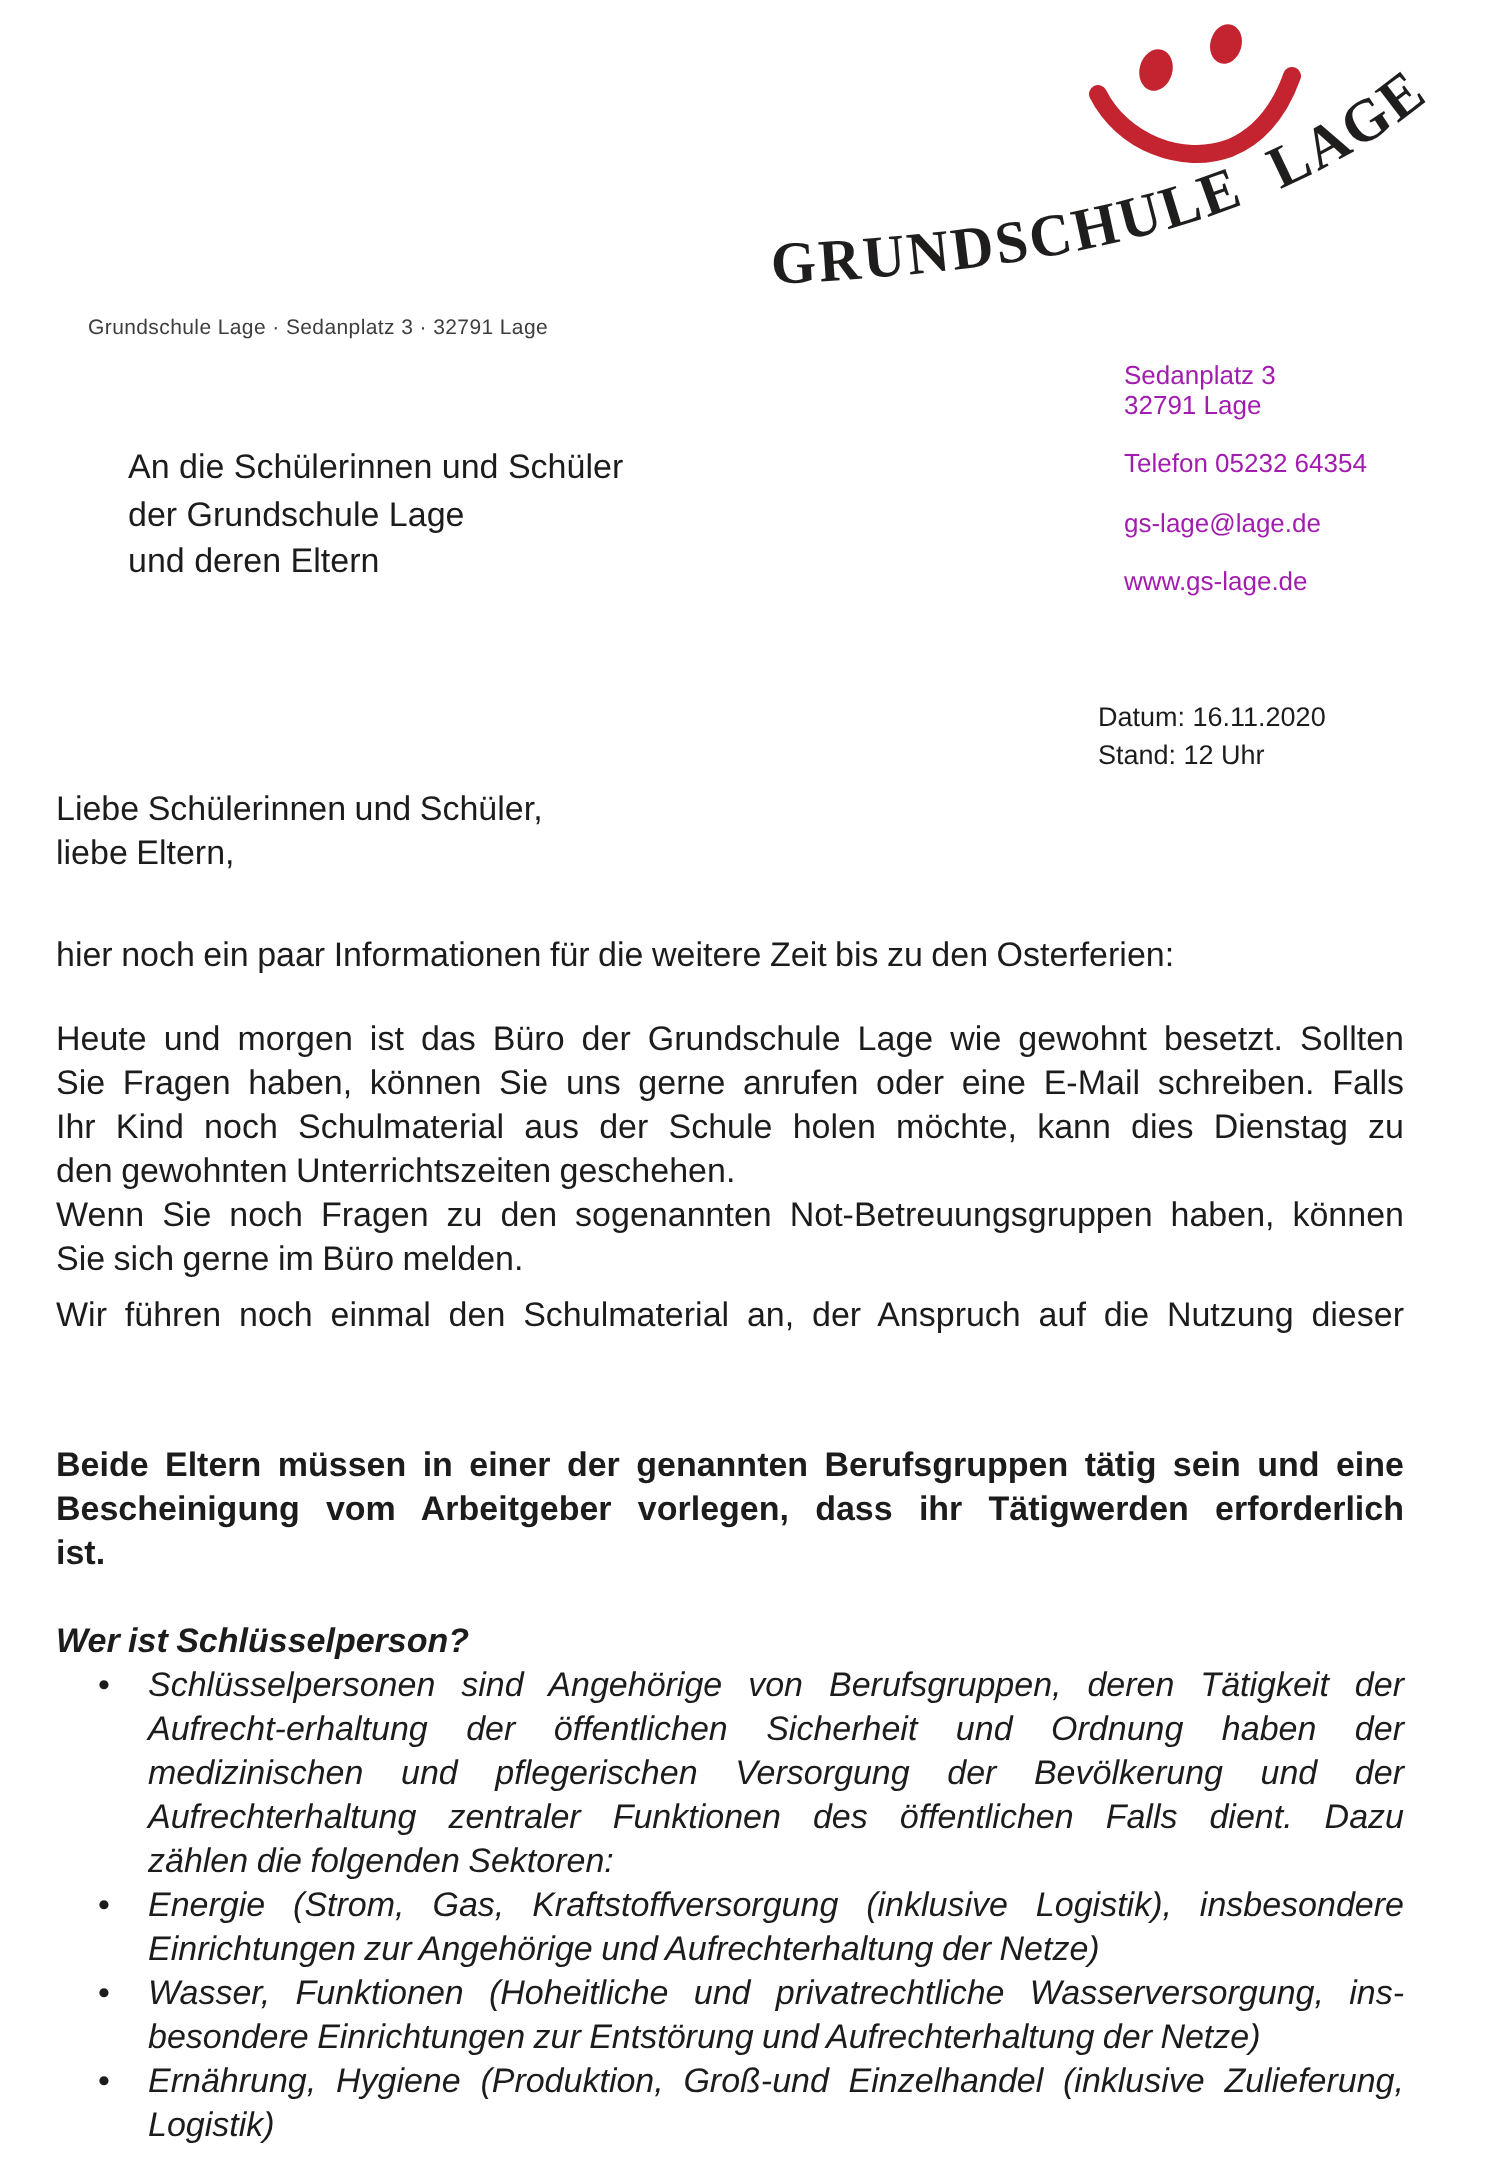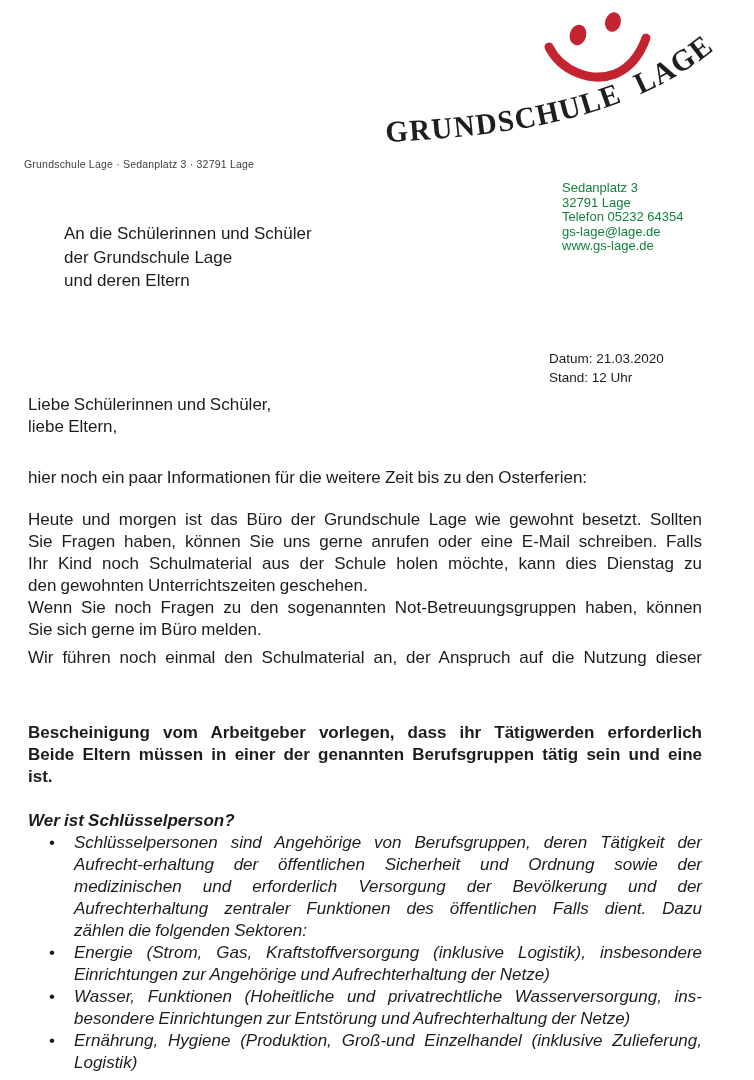--- a/index.html
+++ b/index.html
@@ -9,33 +9,33 @@
     font-family:"Liberation Sans", sans-serif;
     color:#1c1c1c;
     position:relative;
     overflow:hidden;
   }
   .abs { position:absolute; }
 
   
   .logo-svg { position:absolute; left:378px; top:0; width:376px; height:166px; }
   .sender-line {
-    left:24px; top:158px; width:400px;
+    left:44px; top:158px; width:400px;
     font-size:10.5px; line-height:13px; color:#3d3d3d;
     letter-spacing:0.2px;
   }
   .recipient {
     left:40px; top:222px; width:360px;
     font-size:17px; line-height:23.5px;margin-left:24px;
   }
   .contact {
     left:562px; top:181px; width:170px;
-    font-size:13px; line-height:14.5px; color:#15803d;
+    font-size:13px; line-height:14.5px; color:#a21caf;
   }
-  .contact .gap { }
+  .contact .gap { margin-top:15px; }
   .meta {
     left:549px; top:349px; width:180px;
     font-size:13.5px; line-height:19px;
   }
 
   
   .bodyblock {
     left:28px; width:674px;
     font-size:17px; line-height:22px;
     word-spacing:-0.5px;
@@ -79,21 +79,21 @@
 
 <div class="abs contact">
   <div>Sedanplatz 3</div>
   <div>32791 Lage</div>
   <div class="gap">Telefon 05232 64354</div>
   <div class="gap">gs-lage@lage.de</div>
   <div class="gap">www.gs-lage.de</div>
 </div>
 
 <div class="abs meta">
-  <div>Datum: 21.03.2020</div>
+  <div>Datum: 16.11.2020</div>
   <div>Stand: 12 Uhr</div>
 </div>
 
 <div class="abs bodyblock" style="top:394px;">
     <div class="line">Liebe Schülerinnen und Schüler,</div>
     <div class="line">liebe Eltern,</div>
   </div>
 
 <div class="abs bodyblock" style="top:467px;">hier noch ein paar Informationen für die weitere Zeit bis zu den Osterferien:</div>
 
@@ -107,34 +107,34 @@
 <div class="abs bodyblock" style="top:597px;">
     <div class="line just">Wenn Sie noch Fragen zu den sogenannten Not-Betreuungsgruppen haben, können</div>
     <div class="line">Sie sich gerne im Büro melden.</div>
   </div>
 
 <div class="abs bodyblock" style="top:647px;">
     <div class="line just">Wir führen noch einmal den Schulmaterial an, der Anspruch auf die Nutzung dieser</div>
   </div>
 
 <div class="abs bodyblock bold" style="top:722px;">
+    <div class="line just">Beide Eltern müssen in einer der genannten Berufsgruppen tätig sein und eine</div>
     <div class="line just">Bescheinigung vom Arbeitgeber vorlegen, dass ihr Tätigwerden erforderlich</div>
-    <div class="line just">Beide Eltern müssen in einer der genannten Berufsgruppen tätig sein und eine</div>
     <div class="line">ist.</div>
   </div>
 
 <div class="abs bodyblock heading" style="top:810px;">Wer ist Schlüsselperson?</div>
 
 <div class="abs bodyblock italic" style="top:832px;">
   <div class="bullet">
     <span class="dot">•</span>
     <div>
         <div class="line just">Schlüsselpersonen sind Angehörige von Berufsgruppen, deren Tätigkeit der</div>
-        <div class="line just">Aufrecht-erhaltung der öffentlichen Sicherheit und Ordnung sowie der</div>
-        <div class="line just">medizinischen und erforderlich Versorgung der Bevölkerung und der</div>
+        <div class="line just">Aufrecht-erhaltung der öffentlichen Sicherheit und Ordnung haben der</div>
+        <div class="line just">medizinischen und pflegerischen Versorgung der Bevölkerung und der</div>
         <div class="line just">Aufrechterhaltung zentraler Funktionen des öffentlichen Falls dient. Dazu</div>
         <div class="line">zählen die folgenden Sektoren:</div>
       </div>
   </div>
   <div class="bullet">
     <span class="dot">•</span>
     <div>
         <div class="line just">Energie (Strom, Gas, Kraftstoffversorgung (inklusive Logistik), insbesondere</div>
         <div class="line">Einrichtungen zur Angehörige und Aufrechterhaltung der Netze)</div>
       </div>

